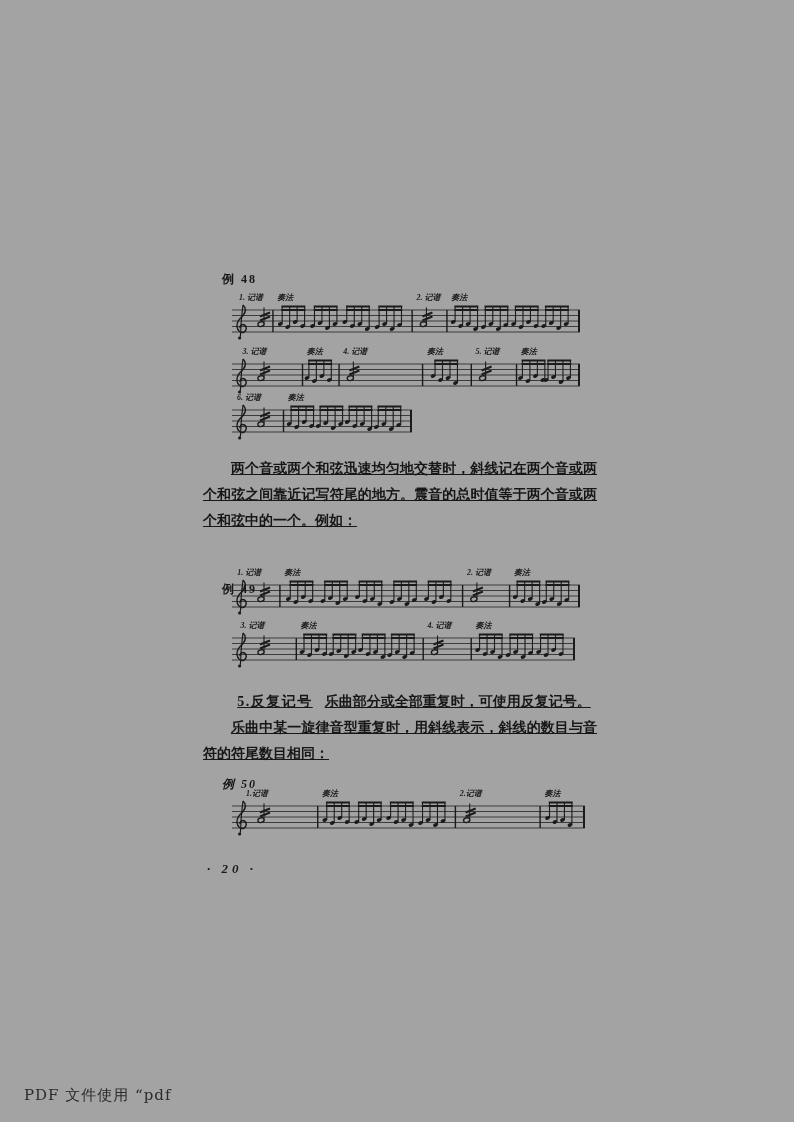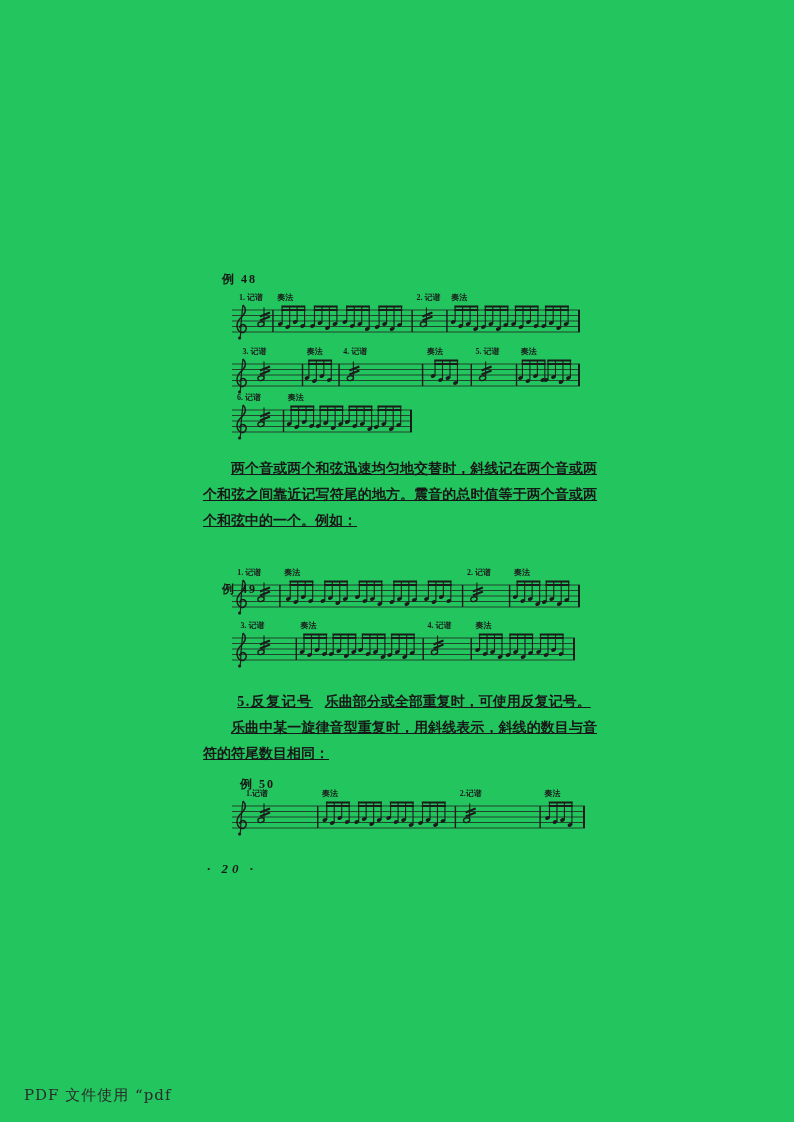--- a/index.html
+++ b/index.html
@@ -1,25 +1,25 @@
 <!DOCTYPE html>
 <html><head>
 <meta charset="utf-8">
 <style>
   html,body{margin:0;padding:0;background:#ffffff;}
   .page{
-    position:relative;width:794px;height:1122px;background:#22c55e;
+    position:relative;width:794px;height:1122px;background:#a3a3a3;
     font-family:"Liberation Serif","DejaVu Serif",serif;color:#141414;overflow:hidden;
   }
   .ex-title{
     position:absolute;font-weight:700;font-size:12px;letter-spacing:2px;color:#161616;
     font-family:"Liberation Serif",serif;white-space:nowrap;
   }
   .staff-label{
-    position:absolute;font-weight:700;font-size:8px;line-height:10px;
+    position:absolute;font-style:italic;font-weight:700;font-size:8px;line-height:10px;
     color:#1b1b1b;white-space:nowrap;font-family:"Liberation Serif",serif;
   }
   .staff-svg{position:absolute;}
   .para{
     position:absolute;font-size:14px;line-height:26px;font-weight:700;color:#171717;
     text-align:justify;text-indent:2em;font-family:"Liberation Serif",serif;text-decoration:underline;
   }
   .para.nowrap{white-space:nowrap;text-align:left;}
   .term{letter-spacing:1.5px;}
   .term-rest{margin-left:12px;}
@@ -473,21 +473,21 @@
           <ellipse cx="306.555" cy="20" rx="2.4" ry="1.8" fill="#1b1b1b" transform="rotate(-18 306.555 20)"></ellipse>
           <line x1="316.02166666666665" y1="3" x2="316.02166666666665" y2="23" stroke="#1b1b1b" stroke-width="1.1"></line>
           <ellipse cx="314.02166666666665" cy="23" rx="2.4" ry="1.8" fill="#1b1b1b" transform="rotate(-18 314.02166666666665 23)"></ellipse>
           <line x1="323.48833333333334" y1="3" x2="323.48833333333334" y2="18" stroke="#1b1b1b" stroke-width="1.1"></line>
           <ellipse cx="321.48833333333334" cy="18" rx="2.4" ry="1.8" fill="#1b1b1b" transform="rotate(-18 321.48833333333334 18)"></ellipse>
           <line x1="330.955" y1="3" x2="330.955" y2="22" stroke="#1b1b1b" stroke-width="1.1"></line>
           <ellipse cx="328.955" cy="22" rx="2.4" ry="1.8" fill="#1b1b1b" transform="rotate(-18 328.955 22)"></ellipse>
           <rect x="341" y="6" width="2" height="22" fill="#1b1b1b"></rect>
         </g>
       </svg>
-      <div class="ex-title" style="left: 240px; top: 776px;">例 50</div>
+      <div class="ex-title" style="left: 222px; top: 776px; font-style: italic;">例 50</div>
       <span class="staff-label" style="left: 246.12px; top: 789px;">1.记谱</span>
       <span class="staff-label" style="left: 322.015px; top: 789px;">奏法</span>
       <span class="staff-label" style="left: 459.685px; top: 789px;">2.记谱</span>
       <span class="staff-label" style="left: 544.405px; top: 789px;">奏法</span>
       <svg width="353" height="40" viewBox="0 0 353 40" class="staff-svg" style="left: 232px; top: 800px;">
         <g>
           <line x1="0" y1="6" x2="353" y2="6" stroke="#222" stroke-width="0.8"></line>
           <line x1="0" y1="11.5" x2="353" y2="11.5" stroke="#222" stroke-width="0.8"></line>
           <line x1="0" y1="17" x2="353" y2="17" stroke="#222" stroke-width="0.8"></line>
           <line x1="0" y1="22.5" x2="353" y2="22.5" stroke="#222" stroke-width="0.8"></line>

